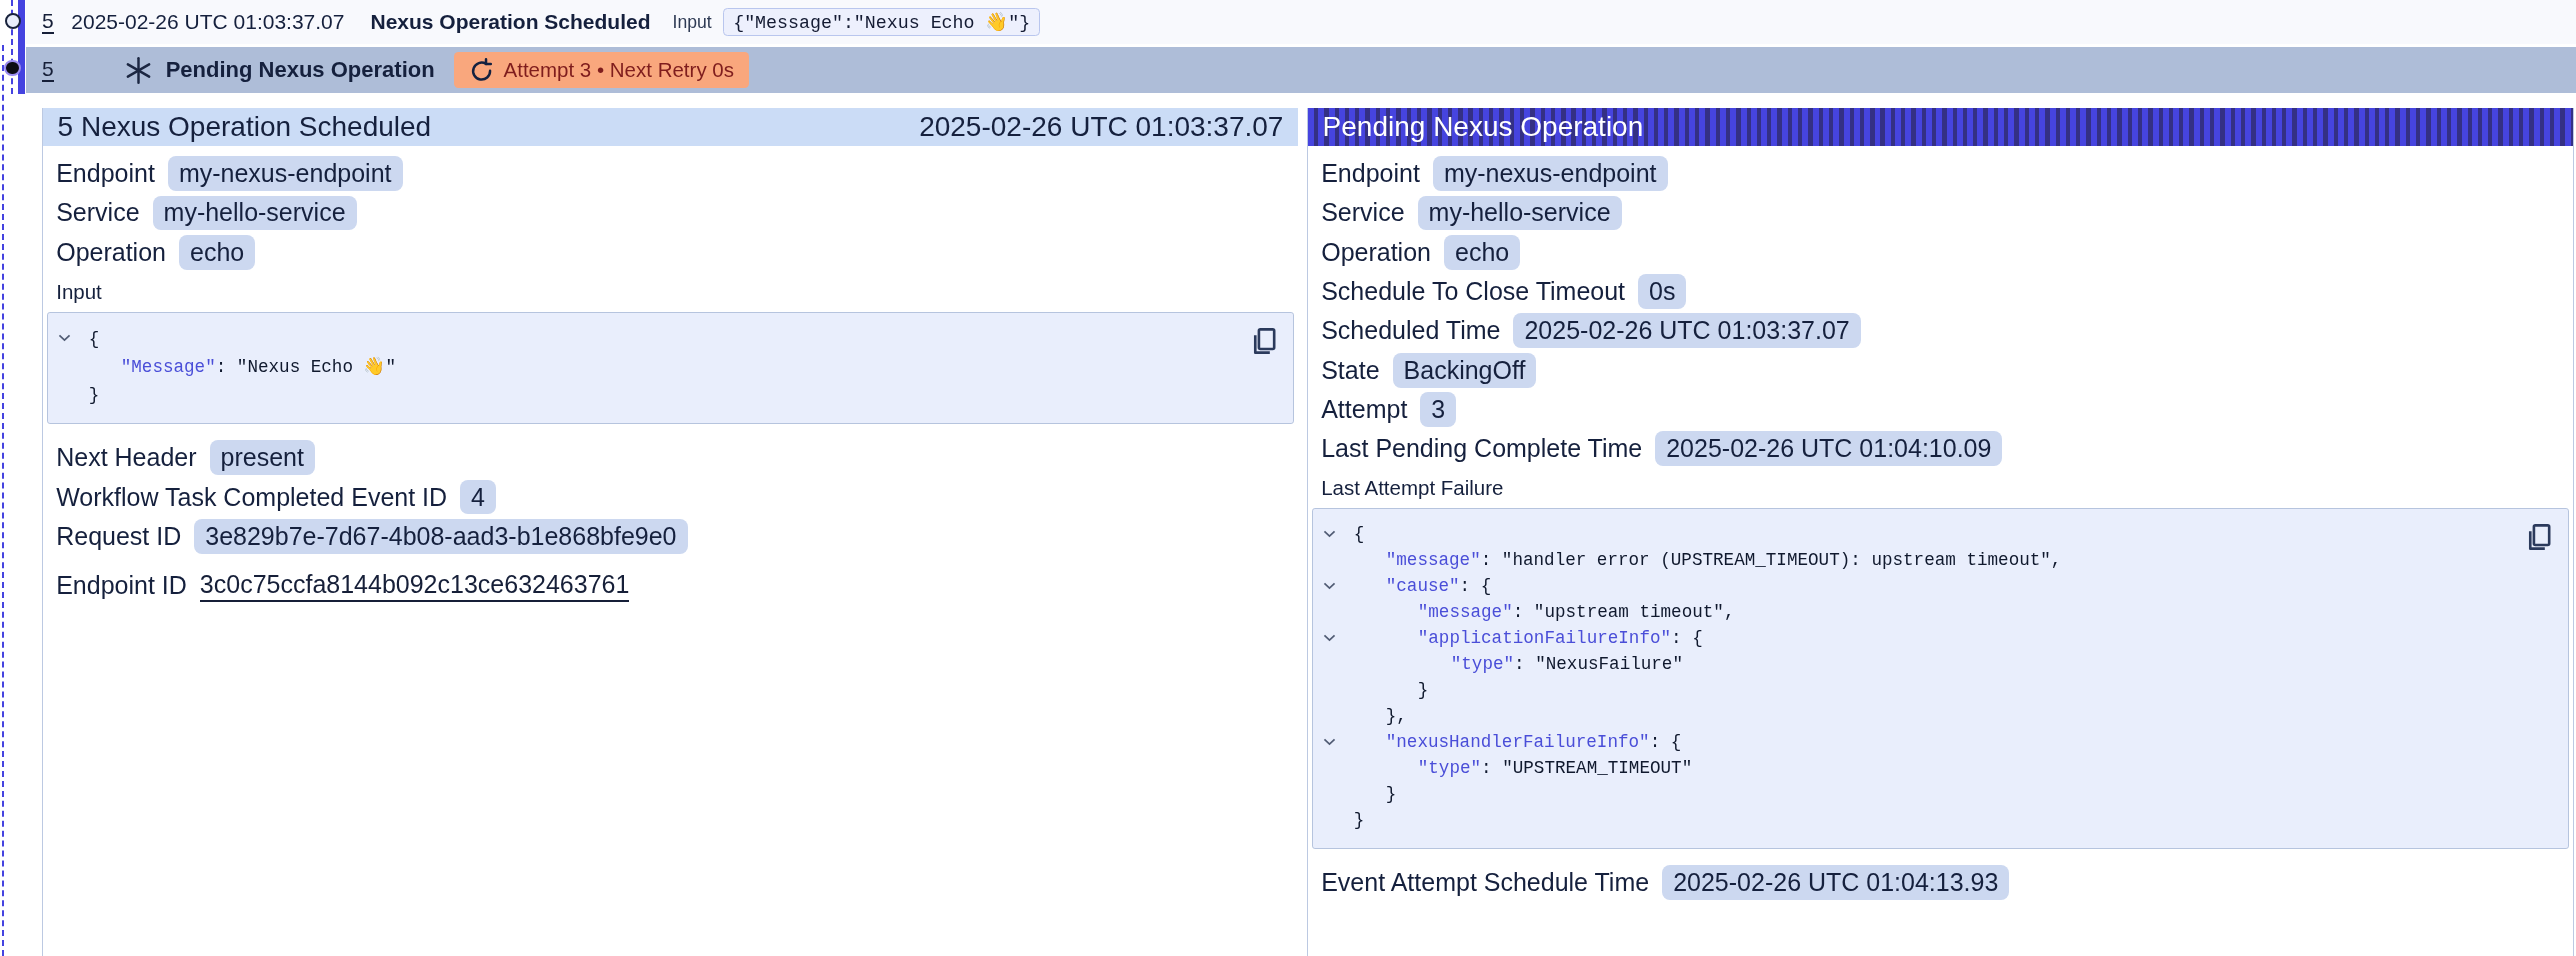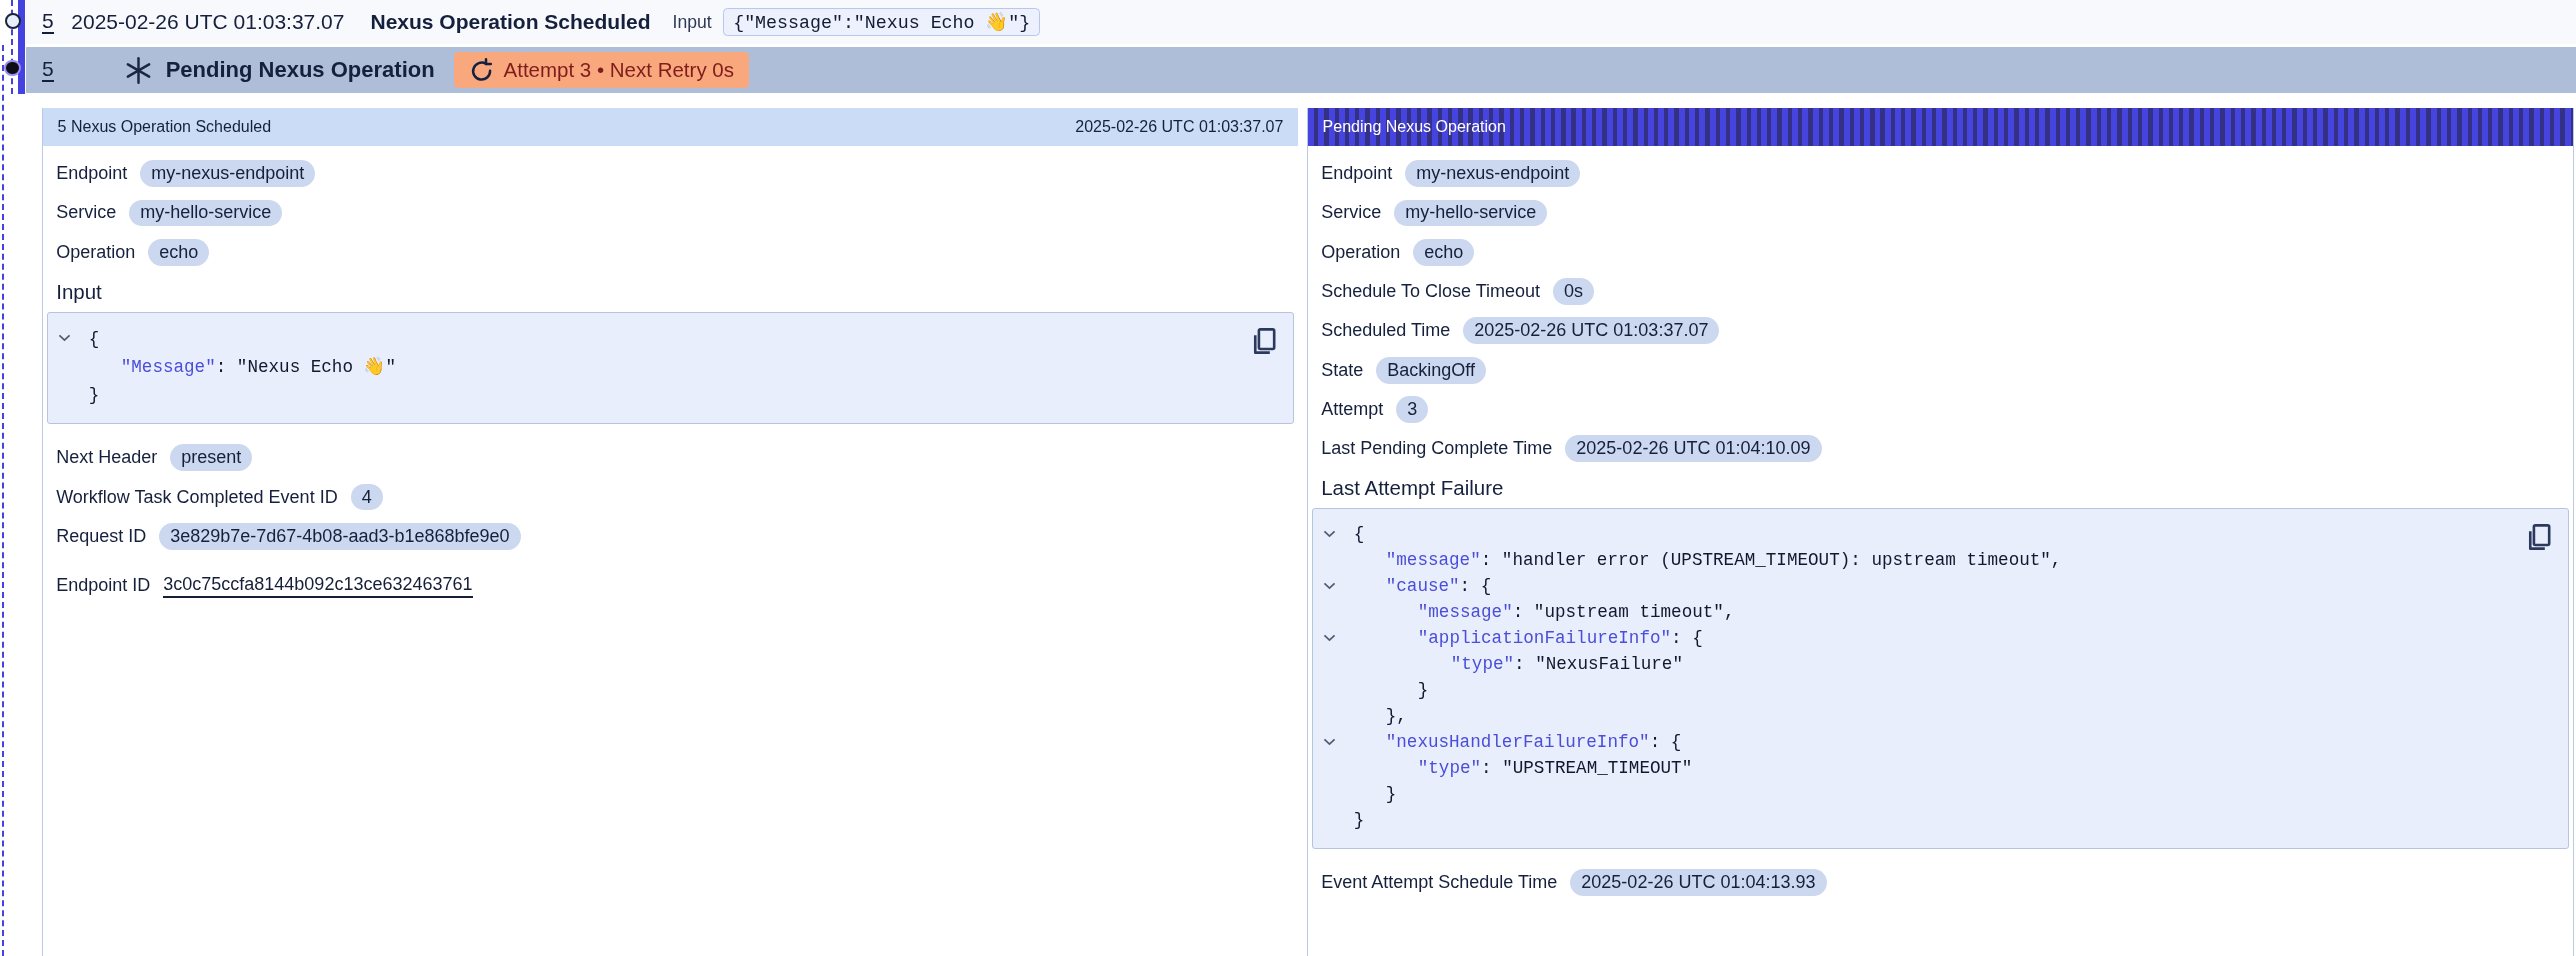--- a/index.html
+++ b/index.html
@@ -28,29 +28,29 @@
   .asterisk{margin-left:70px;display:flex;align-items:center;}
   .rtitle2{margin-left:13px;font-weight:700;font-size:22px;}
   .retry-badge{margin-left:19px;display:flex;align-items:center;gap:10.3px;background:#f9a77d;
                border-radius:4.4px;padding:5.9px 14.6px;color:#7f1d1d;font-size:20.5px;}
 
   
   .panel{position:absolute;top:108px;bottom:0;background:#ffffff;}
   .panelL{left:42px;width:1255px;border-left:1.5px solid #bcc9e2;}
   .panelR{left:1307px;width:1265px;border-left:1.5px solid #bcc9e2;border-right:1.5px solid #bcc9e2;}
   .phead{height:38px;display:flex;align-items:center;justify-content:space-between;
-         padding:0 14.6px;font-size:16px;font-weight:500;}
+         padding:0 14.6px;font-size:28px;font-weight:500;}
   .pheadL{background:#cbdcf6;color:#15203d;}
   .pheadR{background:repeating-linear-gradient(90deg,#4644df 0px,#4644df 5.9px,#343084 5.9px,#343084 10.3px);color:#ffffff;}
   .pbody{padding:0 10.3px;}
-  .frow{display:flex;align-items:center;height:32px;margin:7.3px 0 6.6px 2.9px;gap:13px;font-size:18px;}
+  .frow{display:flex;align-items:center;height:32px;margin:7.3px 0 6.6px 2.9px;gap:13px;font-size:25px;}
   .frow.first{margin-top:11.7px;}
   .frow.gap{margin-top:17.6px;}
   .flabel{white-space:nowrap;}
-  .badge{background:#ccd8f0;border-radius:14px;padding:2.9px 11px;white-space:nowrap;}
+  .badge{background:#ccd8f0;border-radius:8px;padding:2.9px 11px;white-space:nowrap;}
   .linkval{color:#161f38;border-bottom:2.2px solid #161f38;padding-bottom:0.7px;cursor:pointer;}
   .lrow{height:26px;display:flex;align-items:center;margin:10.3px 0 7.3px 2.9px;font-size:20.5px;}
 
   
   .code-block{position:relative;margin:7.3px -6.6px 10.3px -6.6px;background:#e9eefc;border:1.5px solid #b6c4de;
               border-radius:2.9px;padding:11.7px 51px 14.6px 0;
               font-family:"Liberation Mono","DejaVu Sans Mono",monospace;font-size:17.6px;color:#10192e;}
   .block-input .cl{line-height:28px;}
   .block-failure .cl{line-height:26px;}
   .cl{position:relative;white-space:pre;}

